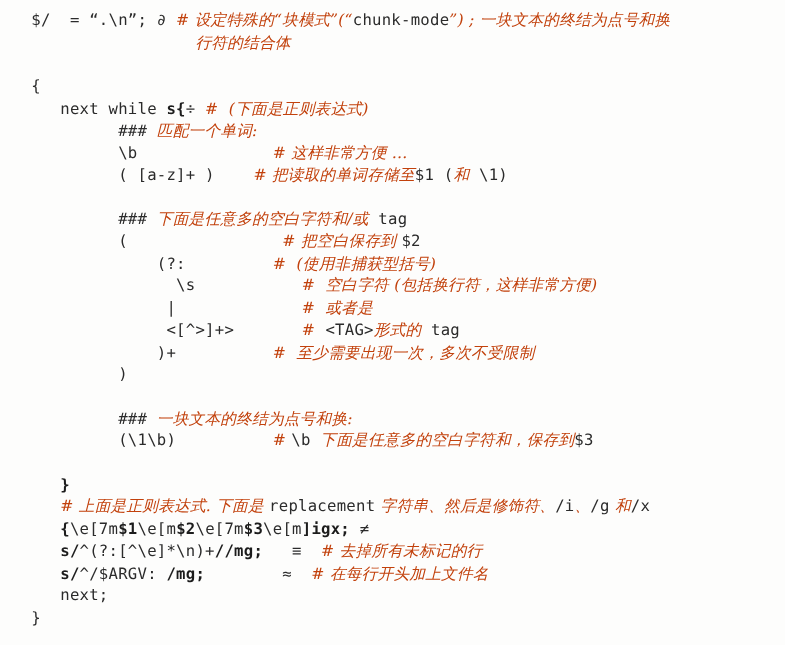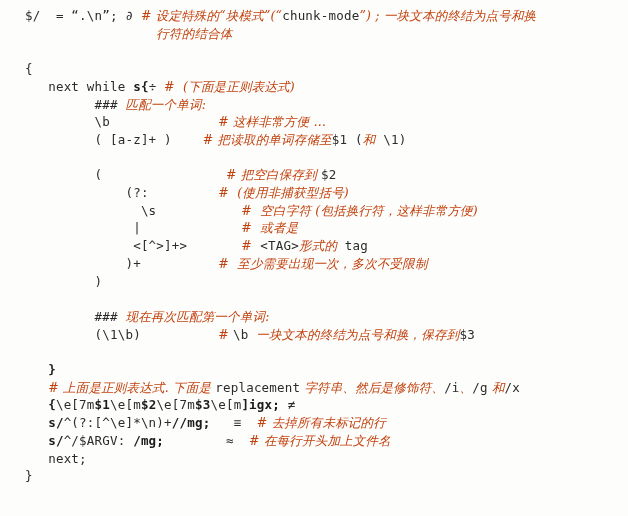--- a/index.html
+++ b/index.html
@@ -37,30 +37,31 @@
   <div class="code">
       <div class="line"><span class="">$/  = “.\n”; ∂ </span><span class="k"># 设定特殊的“块模式”(“</span><span class="">chunk-mode</span><span class="k">”) ; 一块文本的终结为点号和换</span></div>
       <div class="line"><span class="">                 </span><span class="k">行符的结合体</span></div>
       <div class="line">&nbsp;</div>
       <div class="line"><span class="">{</span></div>
       <div class="line"><span class="">   next while </span><span class="b ">s{</span><span class="">÷ </span><span class="k">#  (下面是正则表达式)</span></div>
       <div class="line"><span class="">         ### </span><span class="k">匹配一个单词:</span></div>
       <div class="line"><span class="">         \b              </span><span class="k"># 这样非常方便 …</span></div>
       <div class="line"><span class="">         ( [a-z]+ )    </span><span class="k"># 把读取的单词存储至</span><span class="">$1 (</span><span class="k">和</span><span class=""> \1)</span></div>
       <div class="line">&nbsp;</div>
+      <div class="line"><span class="">         ### </span><span class="k">下面是任意多的空白字符和/或</span><span class=""> tag</span></div>
       <div class="line"><span class="">         (                </span><span class="k"># 把空白保存到 </span><span class="">$2</span></div>
       <div class="line"><span class="">             (?:         </span><span class="k">#  (使用非捕获型括号)</span></div>
       <div class="line"><span class="">               \s           </span><span class="k">#  空白字符 (包括换行符，这样非常方便)</span></div>
       <div class="line"><span class="">              |             </span><span class="k">#  或者是</span></div>
       <div class="line"><span class="">              &lt;[^&gt;]+&gt;       </span><span class="k">#  </span><span class="">&lt;TAG&gt;</span><span class="k">形式的</span><span class=""> tag</span></div>
       <div class="line"><span class="">             )+          </span><span class="k">#  至少需要出现一次，多次不受限制</span></div>
       <div class="line"><span class="">         )</span></div>
       <div class="line">&nbsp;</div>
-      <div class="line"><span class="">         ### </span><span class="k">现在再次匹配第一个单词:</span></div>
-      <div class="line"><span class="">         (\1\b)          </span><span class="k"># </span><span class="">\b </span><span class="k">一块文本的终结为点号和换，保存到</span><span class="">$3</span></div>
+      <div class="line"><span class="">         ### </span><span class="k">一块文本的终结为点号和换:</span></div>
+      <div class="line"><span class="">         (\1\b)          </span><span class="k"># </span><span class="">\b </span><span class="k">下面是任意多的空白字符和，保存到</span><span class="">$3</span></div>
       <div class="line"><span class="">   </span></div>
       <div class="line"><span class="">   </span><span class="b ">}</span></div>
       <div class="line"><span class="">   </span><span class="k"># 上面是正则表达式. 下面是 </span><span class="">replacement</span><span class="k"> 字符串、然后是修饰符、</span><span class="">/i</span><span class="k">、</span><span class="">/g</span><span class="k"> 和</span><span class="">/x</span></div>
       <div class="line"><span class="">   </span><span class="b ">{</span><span class="">\e[7m</span><span class="b ">$1</span><span class="">\e[m</span><span class="b ">$2</span><span class="">\e[7m</span><span class="b ">$3</span><span class="">\e[m</span><span class="b ">]igx;</span><span class=""> ≠</span></div>
       <div class="line"><span class="">   </span><span class="b ">s/</span><span class="">^(?:[^\e]*\n)+</span><span class="b ">//mg;</span><span class="">   ≡  </span><span class="k"># 去掉所有未标记的行</span></div>
       <div class="line"><span class="">   </span><span class="b ">s/</span><span class="">^/$ARGV: </span><span class="b ">/mg;</span><span class="">        ≈  </span><span class="k"># 在每行开头加上文件名</span></div>
       <div class="line"><span class="">   next;</span></div>
       <div class="line"><span class="">}</span></div>
     </div>
 </div>

